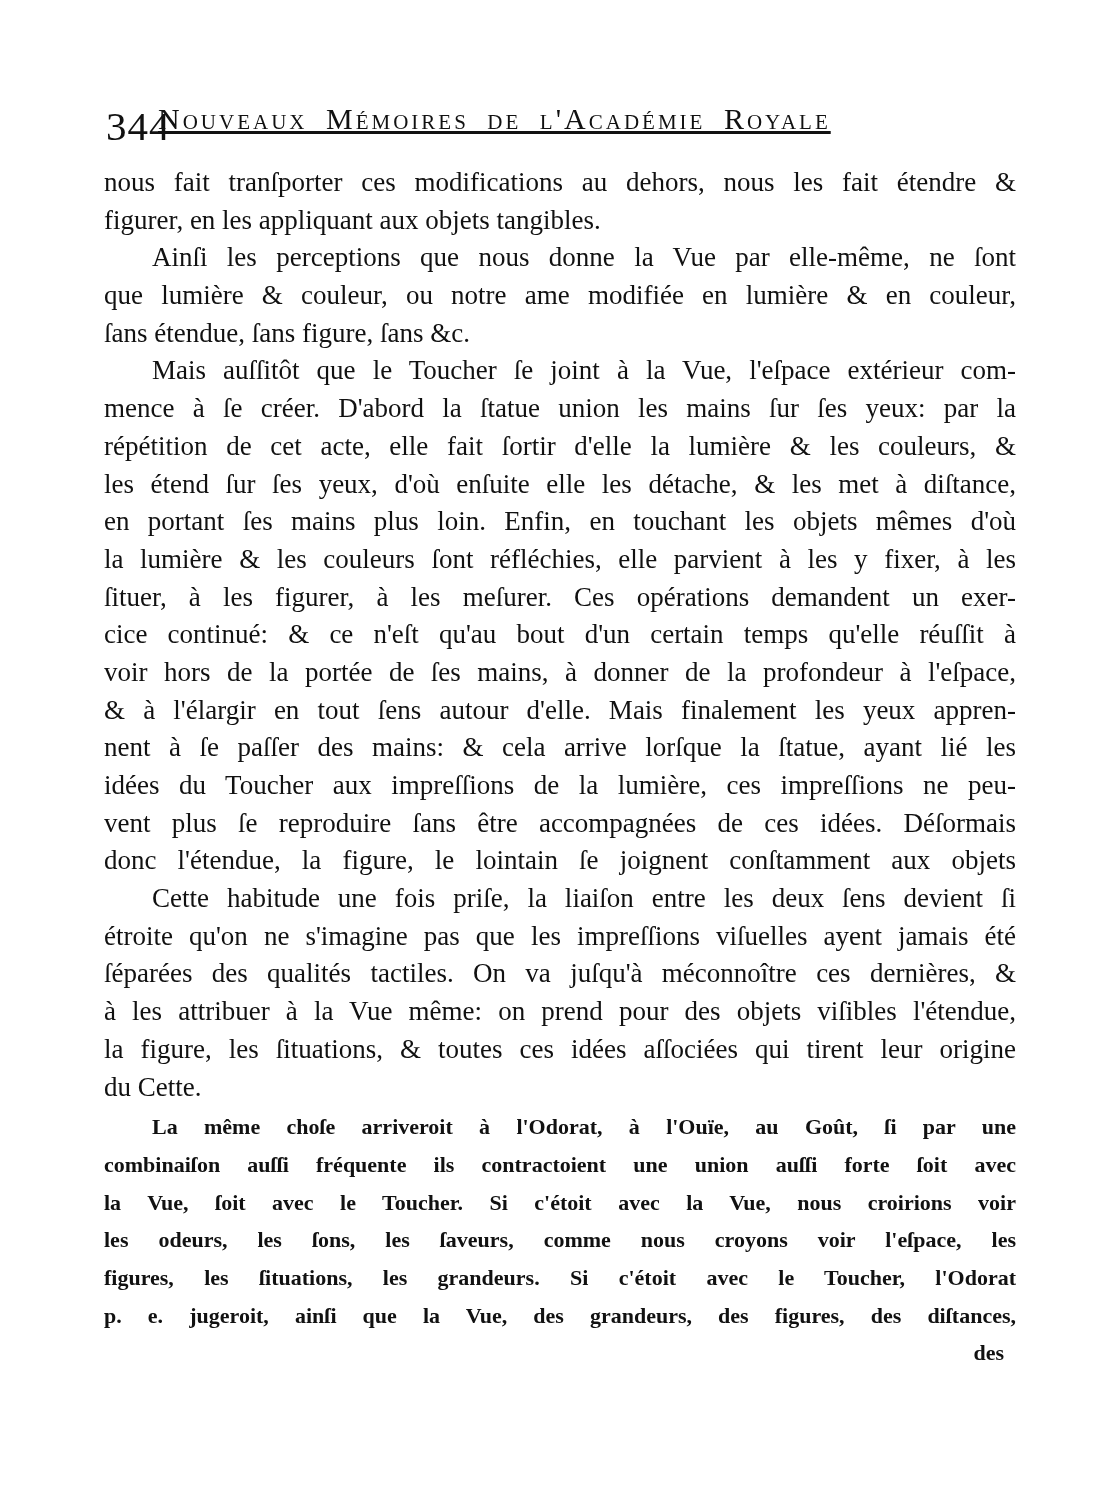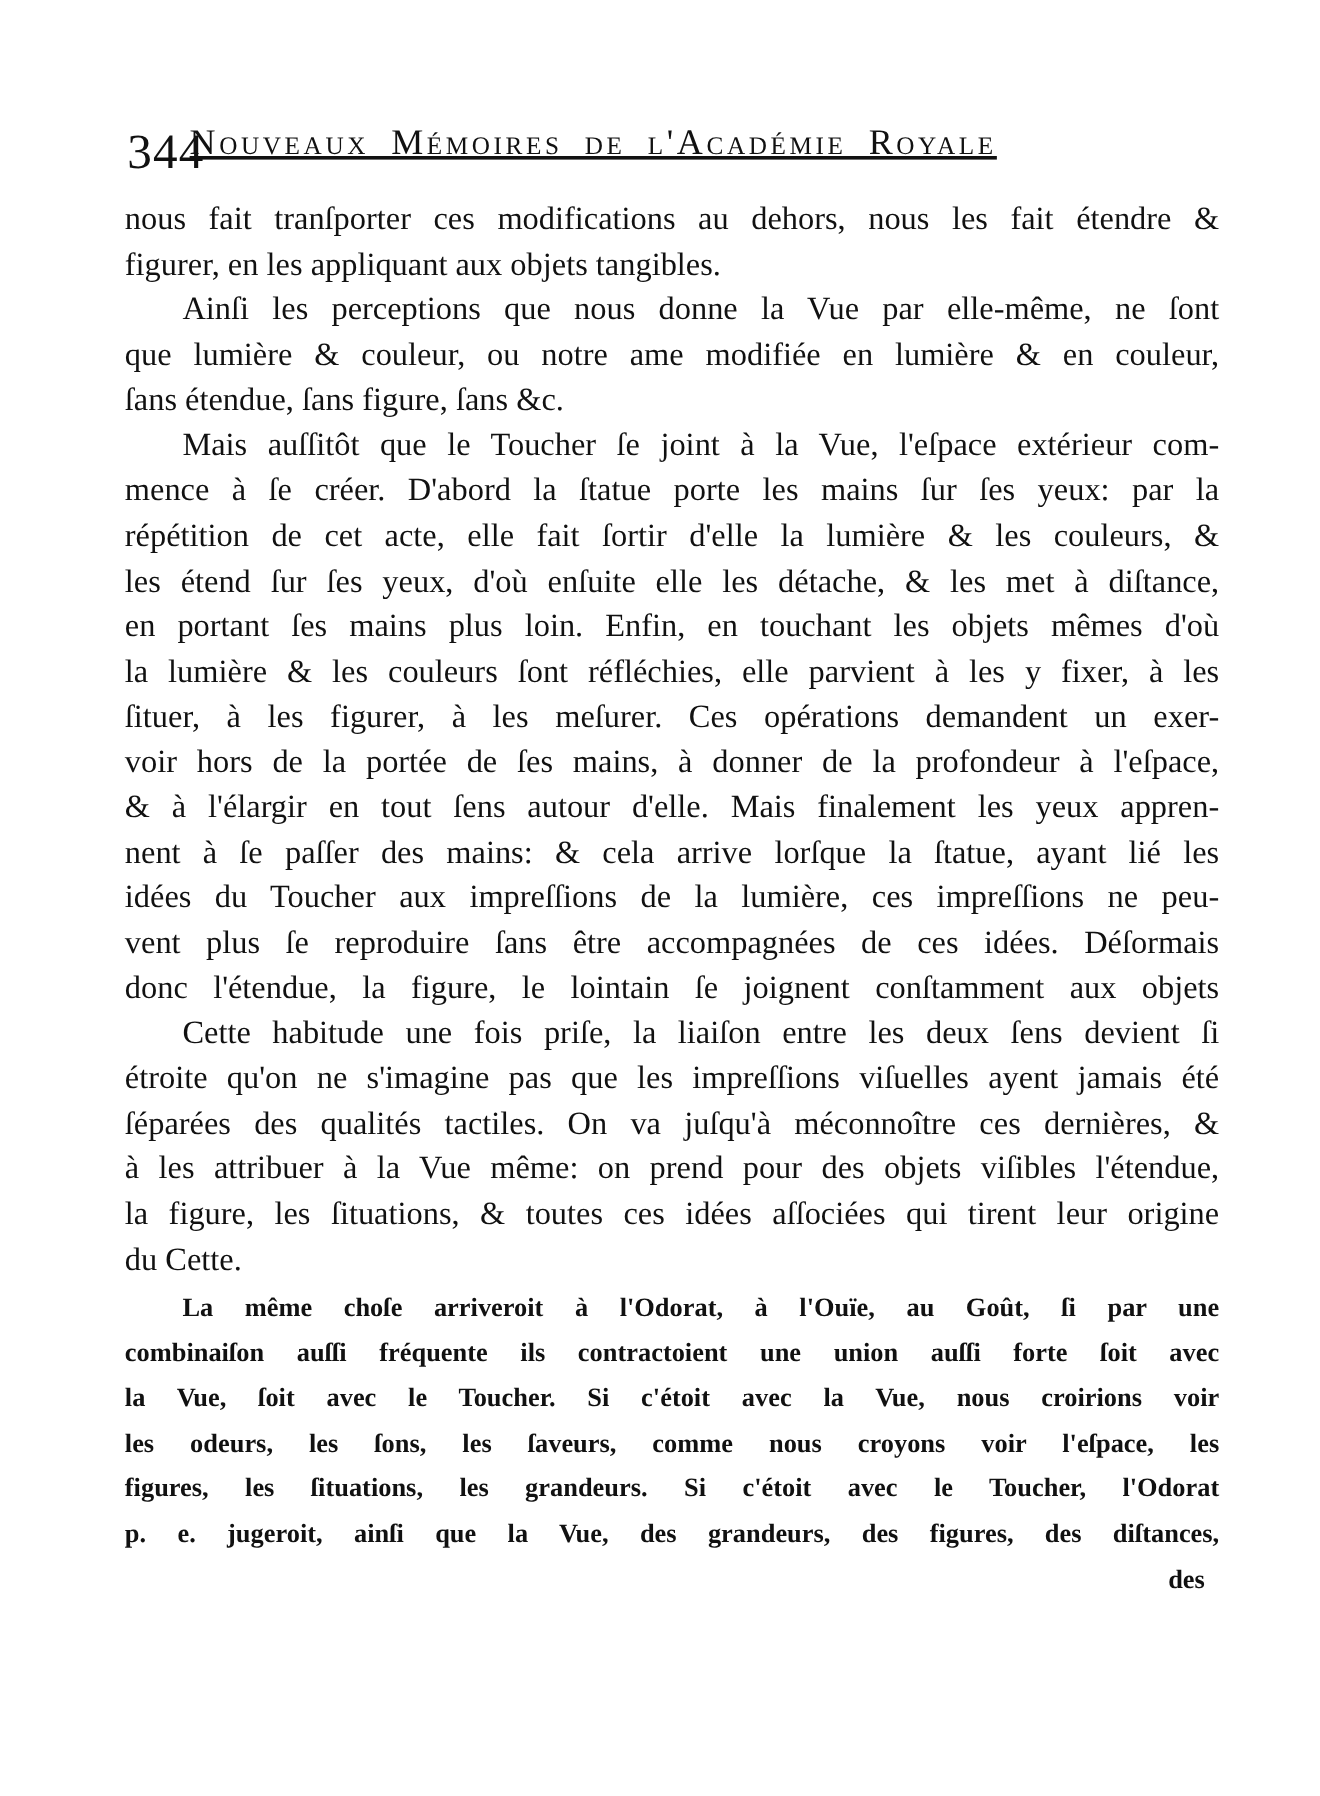--- a/index.html
+++ b/index.html
@@ -92,26 +92,27 @@
     </div>
 
     <div class="paragraph">
       <span class="line indent">Ainſi les perceptions que nous donne la Vue par elle-même, ne ſont</span>
       <span class="line">que lumière &amp; couleur, ou notre ame modifiée en lumière &amp; en couleur,</span>
       <span class="line last">ſans étendue, ſans figure, ſans &amp;c.</span>
     </div>
 
     <div class="paragraph">
       <span class="line indent">Mais auſſitôt que le Toucher ſe joint à la Vue, l'eſpace extérieur com-</span>
-      <span class="line">mence à ſe créer. D'abord la ſtatue porte les mains ſur ſes yeux: par la</span>
+      <span class="line">mence à ſe créer. D'abord la ſtatue union les mains ſur ſes yeux: par la</span>
       <span class="line">répétition de cet acte, elle fait ſortir d'elle la lumière &amp; les couleurs, &amp;</span>
       <span class="line">les étend ſur ſes yeux, d'où enſuite elle les détache, &amp; les met à diſtance,</span>
       <span class="line">en portant ſes mains plus loin. Enfin, en touchant les objets mêmes d'où</span>
       <span class="line">la lumière &amp; les couleurs ſont réfléchies, elle parvient à les y fixer, à les</span>
       <span class="line">ſituer, à les figurer, à les meſurer. Ces opérations demandent un exer-</span>
+      <span class="line">cice continué: &amp; ce n'eſt qu'au bout d'un certain temps qu'elle réuſſit à</span>
       <span class="line">voir hors de la portée de ſes mains, à donner de la profondeur à l'eſpace,</span>
       <span class="line">&amp; à l'élargir en tout ſens autour d'elle. Mais finalement les yeux appren-</span>
       <span class="line">nent à ſe paſſer des mains: &amp; cela arrive lorſque la ſtatue, ayant lié les</span>
       <span class="line">idées du Toucher aux impreſſions de la lumière, ces impreſſions ne peu-</span>
       <span class="line">vent plus ſe reproduire ſans être accompagnées de ces idées. Déſormais</span>
       <span class="line">donc l'étendue, la figure, le lointain ſe joignent conſtamment aux objets</span>
     </div>
 
     <div class="paragraph">
       <span class="line indent">Cette habitude une fois priſe, la liaiſon entre les deux ſens devient ſi</span>

